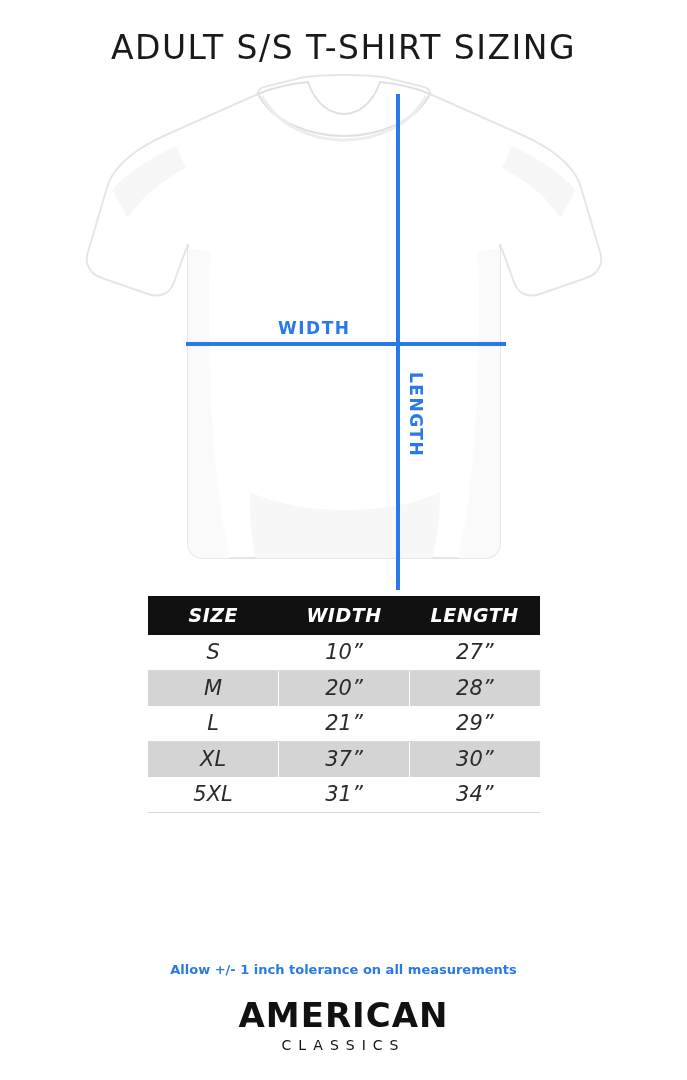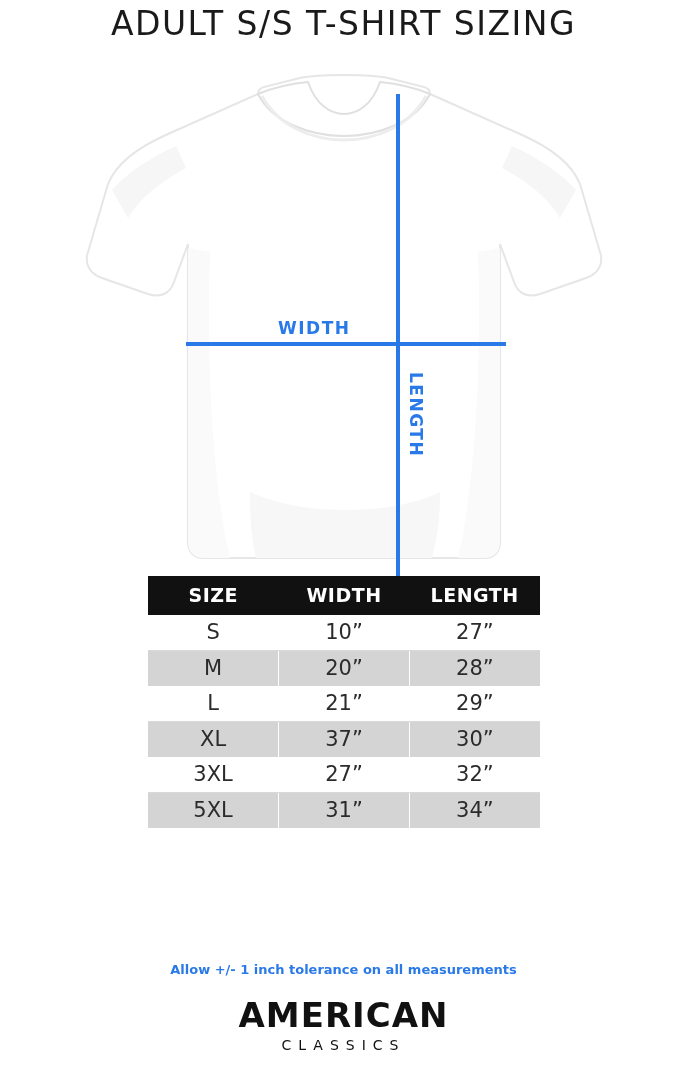--- a/index.html
+++ b/index.html
@@ -11,21 +11,21 @@
     width: 687px;
     height: 1080px;
     position: relative;
     font-family: "Liberation Sans", sans-serif;
     overflow: hidden;
   }
 
   
   .page-title {
     position: absolute;
-    top: 4px;
+    top: 28px;
     left: 0;
     width: 687px;
     text-align: center;
     font-size: 33px;
     letter-spacing: 1.5px;
     color: #1a1a1a;
     font-weight: 400;
     font-family: "DejaVu Sans", sans-serif;
   }
 
@@ -79,25 +79,26 @@
     letter-spacing: 1.5px;
     color: #2979e8;
     font-family: "DejaVu Sans", sans-serif;
     writing-mode: vertical-rl;
     text-orientation: mixed;
   }
 
   
   .size-table {
     position: absolute;
-    top: 576px;
+    top: 596px;
     left: 148px;
     width: 392px;
     border-collapse: collapse;
     font-family: "DejaVu Sans", sans-serif;
+    font-style: italic;
   }
   .size-table th {
     background: #111111;
     color: #ffffff;
     font-size: 19px;
     font-weight: bold;
     letter-spacing: 0.5px;
     padding: 8px 0 9px 0;
     text-align: center;
   }
@@ -235,25 +236,20 @@
       <td>L</td>
       <td>21”</td>
       <td>29”</td>
     </tr>
     <tr>
       <td>XL</td>
       <td>37”</td>
       <td>30”</td>
     </tr>
     <tr>
-      <td>3XL</td>
-      <td>27”</td>
-      <td>32”</td>
-    </tr>
-    <tr>
       <td>5XL</td>
       <td>31”</td>
       <td>34”</td>
     </tr>
   </tbody>
 </table>
 
 <div class="tolerance">Allow +/- 1 inch tolerance on all measurements</div>
 
 <div class="brand-main">AMERICAN</div>

